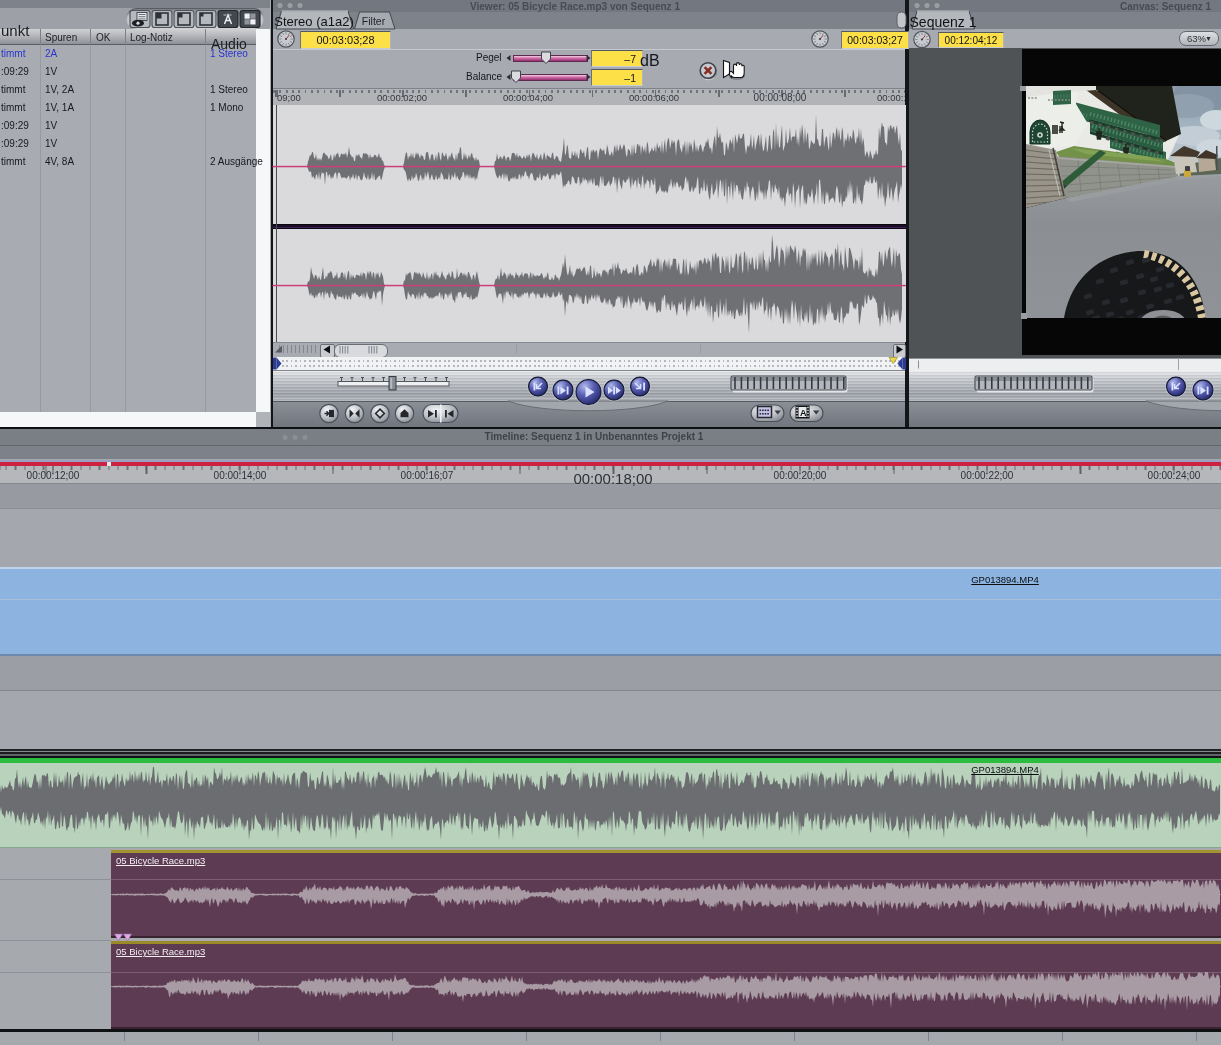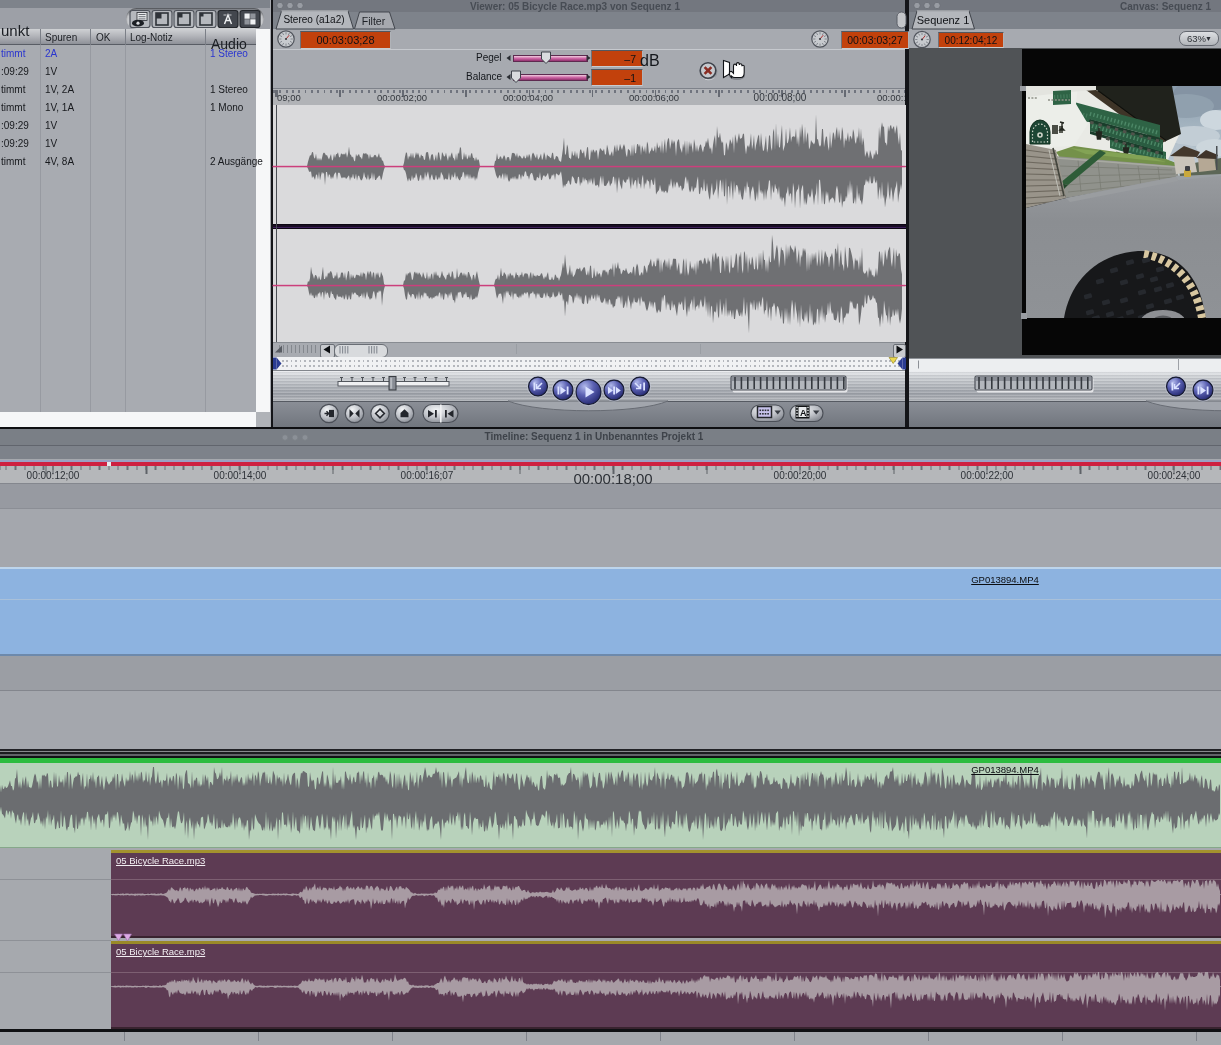--- a/index.html
+++ b/index.html
@@ -1,19 +1,19 @@
 <!DOCTYPE html>
 <html><head><meta charset="utf-8"><title>FCP</title><style>
 html,body{margin:0;padding:0}
 #root{position:relative;width:1221px;height:1045px;background:#a7aab0;overflow:hidden;
  font-family:"Liberation Sans",sans-serif;-webkit-font-smoothing:antialiased}
 .a{position:absolute}
 .t{position:absolute;white-space:nowrap;line-height:1}
 .tc{position:absolute;white-space:nowrap;line-height:1;transform:translateX(-50%)}
-.field{position:absolute;background:#c2410c;border-top:1px solid #53575f;border-left:1px solid #6e727a;
+.field{position:absolute;background:#fde047;border-top:1px solid #53575f;border-left:1px solid #6e727a;
  border-bottom:1px solid #c9ccd0;border-right:1px solid #b0b3b8;color:#0e1116;font-size:11px;
  text-align:center;font-family:"Liberation Sans",sans-serif}
 .metal{background:repeating-linear-gradient(180deg,rgba(255,255,255,.16) 0 1px,rgba(30,34,40,.07) 1px 2px,rgba(0,0,0,0) 2px 3px),linear-gradient(#e9ebee 0%,#cfd2d6 18%,#aeb2b8 55%,#9da1a8 78%,#b6b9be 100%)}
 </style></head>
 <body>
 <div id="root">
 <div class="a" style="left:0;top:0;width:270px;height:427px;background:#9da0a7">
 <div class="a" style="left:0;top:0;width:270px;height:8px;background:#7e838b"></div>
 <div class="a" style="left:126px;top:8px;width:138px;height:21px;border-radius:11px;background:linear-gradient(#83878e,#c7c9cd 40%,#d2d4d7);box-shadow:inset 0 1px 2px rgba(0,0,0,.45)"></div>
 <div class="a" style="left:0;top:29px;width:256px;height:15px;background:linear-gradient(#cfd1d4,#b4b6bb 45%,#8e9198);border-bottom:1px solid #595d65"></div>
@@ -544,30 +544,30 @@
         <ellipse cx="137" cy="235" rx="22" ry="11" fill="#8e9094"></ellipse>
         <ellipse cx="137" cy="235" rx="10" ry="5.5" fill="#5a5c60"></ellipse>
         <ellipse cx="137" cy="235" rx="4" ry="2.4" fill="#26282c"></ellipse>
       </g>
       <rect x="1020" y="86" width="6" height="5" fill="#9a9da2"></rect>
       <rect x="1021" y="313" width="6" height="6" fill="#9a9da2"></rect>
       <polygon points="114.5,934 122.5,934 118.5,941" fill="#dcaae4" stroke="#9a6aa8" stroke-width="0.6"></polygon>
       <polygon points="123.5,934 131.5,934 127.5,941" fill="#dcaae4" stroke="#9a6aa8" stroke-width="0.6"></polygon>
     </svg>
 <div class="tc" style="left:575px;top:1.5px;font-size:10px;color:#474c54;font-weight:bold">Viewer: 05 Bicycle Race.mp3 von Sequenz 1</div>
-<div class="tc" style="left:314px;top:15px;font-size:10px;color:#101216">Stereo (a1a2)</div>
+<div class="tc" style="left:314px;top:15px;font-size:13px;color:#101216">Stereo (a1a2)</div>
 <div class="tc" style="left:373.5px;top:15.5px;font-size:10.5px;color:#1e2126">Filter</div>
 <div class="t" style="left:277px;top:93px;font-size:9.5px;color:#33373d">09;00</div>
 <div class="tc" style="left:402px;top:93px;font-size:9.5px;color:#33373d">00:00:02;00</div>
 <div class="tc" style="left:528px;top:93px;font-size:9.5px;color:#33373d">00:00:04;00</div>
 <div class="tc" style="left:654px;top:93px;font-size:9.5px;color:#33373d">00:00:06;00</div>
 <div class="tc" style="left:780px;top:93px;font-size:10px;color:#33373d">00:00:08;00</div>
 <div class="t" style="left:877px;top:93px;font-size:9.5px;color:#33373d;width:28px;overflow:hidden">00:00:1</div>
 <div class="t" style="left:1120px;top:1.5px;font-size:10px;color:#474c54;font-weight:bold">Canvas: Sequenz 1</div>
-<div class="tc" style="left:943px;top:15px;font-size:11px;color:#101216">Sequenz 1</div>
+<div class="tc" style="left:943px;top:15px;font-size:14px;color:#101216">Sequenz 1</div>
 <div class="t" style="left:1187px;top:34px;font-size:9.5px;color:#2e3237">63%</div>
 <div class="t" style="left:1205px;top:35px;font-size:7px;color:#2a2d33">▼</div>
 <div class="tc" style="left:594px;top:431.5px;font-size:10px;color:#3e434a;font-weight:bold">Timeline: Sequenz 1 in Unbenanntes Projekt 1</div>
 <div class="tc" style="left:53px;top:471px;font-size:10px;color:#2d3137">00:00:12;00</div>
 <div class="tc" style="left:240px;top:471px;font-size:10px;color:#2d3137">00:00:14;00</div>
 <div class="tc" style="left:427px;top:471px;font-size:10px;color:#2d3137">00:00:16;07</div>
 <div class="tc" style="left:613px;top:471px;font-size:15px;color:#2d3137">00:00:18;00</div>
 <div class="tc" style="left:800px;top:471px;font-size:10px;color:#2d3137">00:00:20;00</div>
 <div class="tc" style="left:987px;top:471px;font-size:10px;color:#2d3137">00:00:22;00</div>
 <div class="tc" style="left:1174px;top:471px;font-size:10px;color:#2d3137">00:00:24;00</div>

